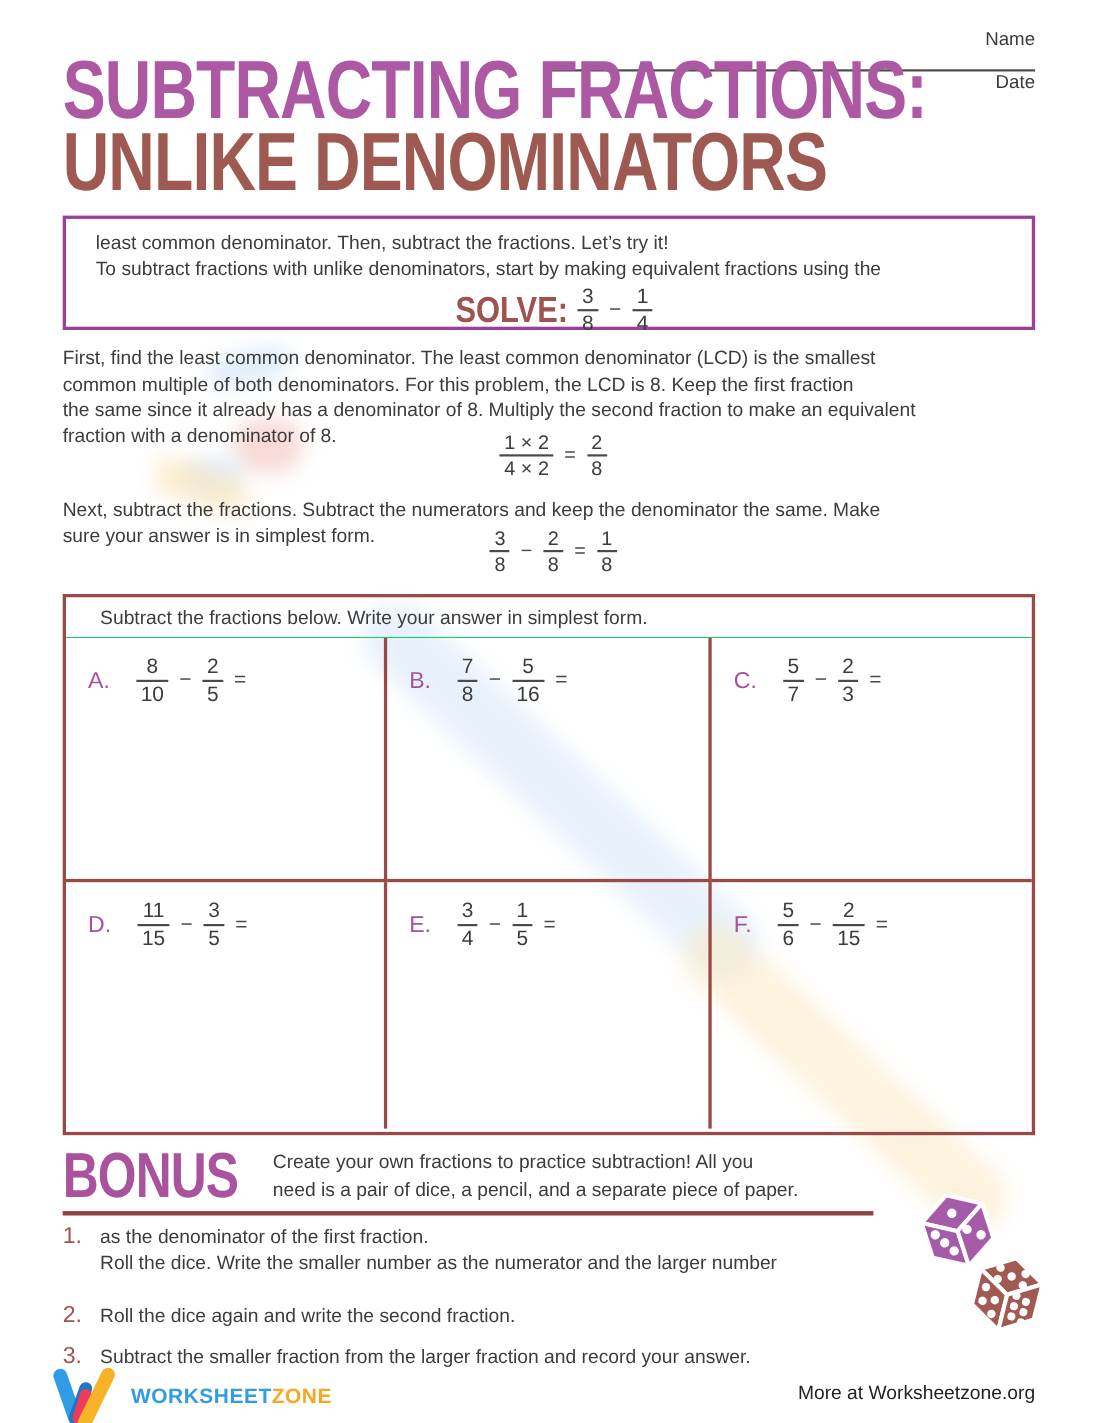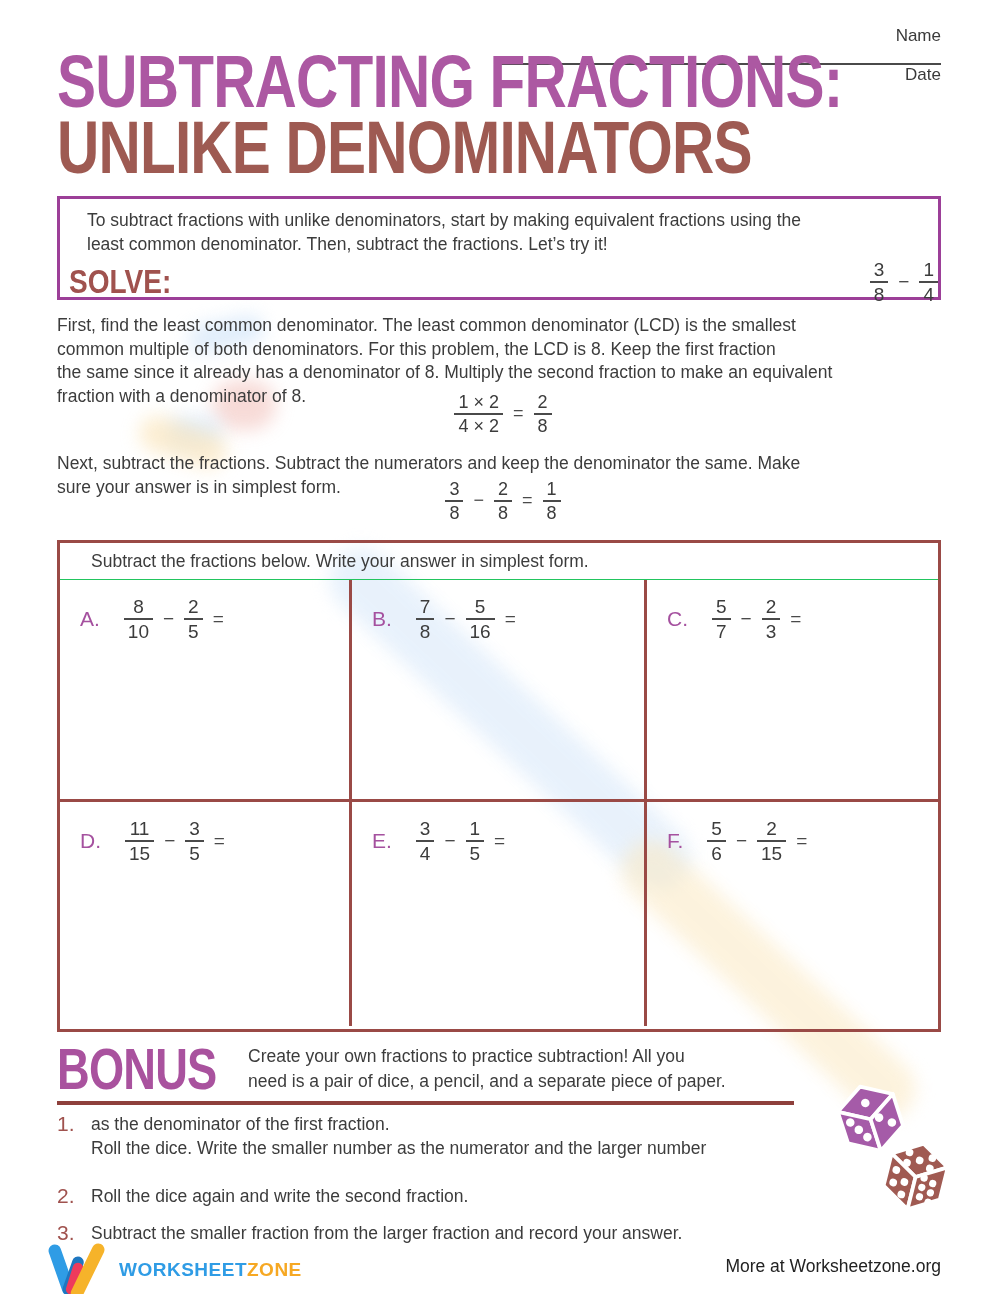--- a/index.html
+++ b/index.html
@@ -25,21 +25,21 @@
   .date-label { margin-left:22px; }
 
   
   .display { font-weight:bold; letter-spacing:-1px; transform:scaleX(0.78); transform-origin:left top; white-space:nowrap; }
   .title-wrap { left:57px; top:48px; }
   .title-line { font-size:75px; line-height:66px; }
 
   
   .intro-box { left:57px; top:196px; width:884px; height:104px; border:3px solid #9c3f98; background:transparent; }
   .intro-text { margin:9px 0 0 27px; font-size:17.5px; line-height:24px; color:#3c3c3c; }
-  .solve-row { margin-top:3px; display:flex; justify-content:space-between; align-items:center; }
+  .solve-row { margin-top:3px; display:flex; justify-content:center; align-items:center; }
   .solve-label { font-size:33px; font-weight:bold; color:#a0524e; transform:scaleX(0.85); transform-origin:center; letter-spacing:0; }
 
   
   .expr { display:inline-flex; align-items:center; gap:10px; color:#3c3c3c; }
   .frac { display:inline-block; text-align:center; line-height:1.12; }
   .frac .top { display:block; padding:0 4px 1px; border-bottom:2px solid #4a4a4a; }
   .frac .bot { display:block; padding:1px 4px 0; }
   .op { color:#4a4a4a; }
   .f18 { font-size:18px; } .f19 { font-size:19px; }
 
@@ -93,22 +93,22 @@
     <span class="blank-line nl2"></span>
   </div>
 
   <div class="abs title-wrap">
     <div class="display title-line" style="color:#ac58a2;">SUBTRACTING FRACTIONS:</div>
     <div class="display title-line" style="color:#9e5a52;">UNLIKE DENOMINATORS</div>
   </div>
 
   <div class="abs intro-box">
     <div class="intro-text">
+      <div>least common denominator. Then, subtract the fractions. Let’s try it!</div>
       <div>To subtract fractions with unlike denominators, start by making equivalent fractions using the</div>
-      <div>least common denominator. Then, subtract the fractions. Let’s try it!</div>
     </div>
     <div class="solve-row">
       <span class="display solve-label">SOLVE:</span>
       <span class="expr f19">
         <span class="frac">
           <span class="top">3</span>
           <span class="bot">8</span>
         </span>
         <span class="op">−</span>
         <span class="frac">

